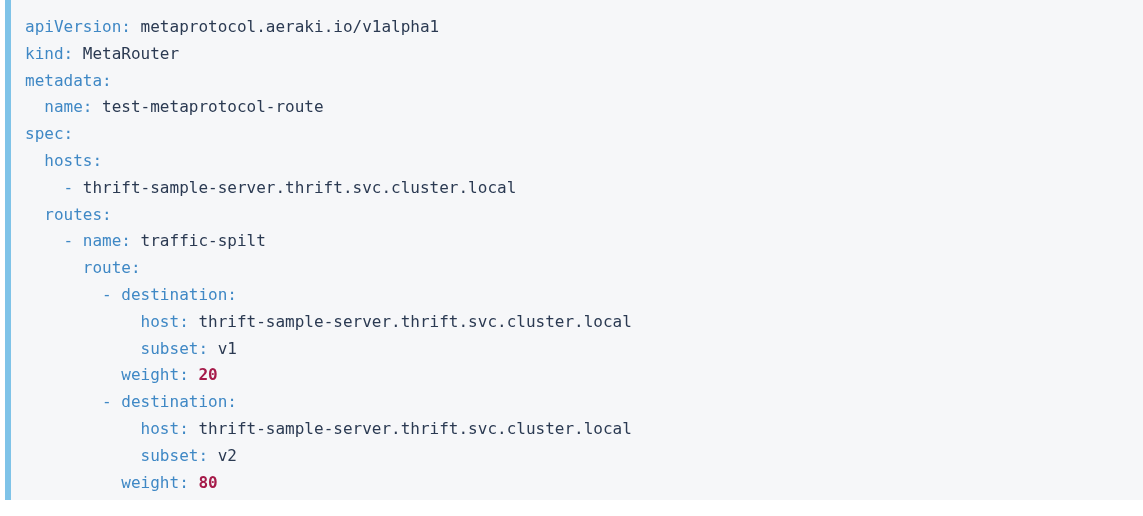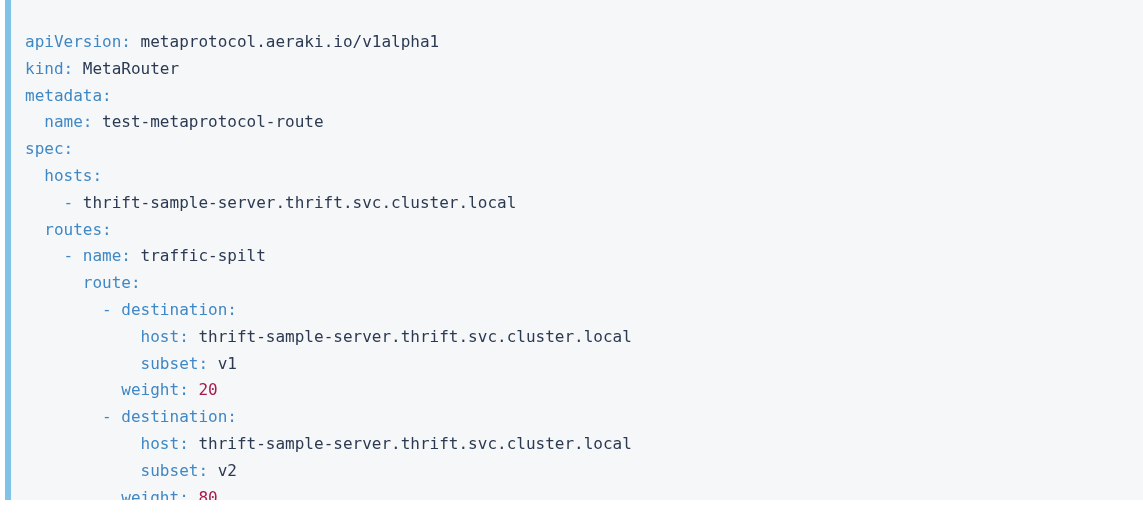--- a/index.html
+++ b/index.html
@@ -20,37 +20,37 @@
     top: 0px;
     width: 1138px;
     height: 500px;
     background: #f6f7f9;
     border-left: 6px solid #7fc3e8;
     box-sizing: border-box;
     overflow: hidden;
   }
 
   .code-lines {
-    padding: 29px 0 0 14px;
+    padding: 14px 0 0 14px;
     margin: 0;
   }
 
   .line {
     height: 26.8px;
     line-height: 26.8px;
     font-size: 16px;
     white-space: pre;
     letter-spacing: 0px;
     font-family: "DejaVu Sans Mono", "Liberation Mono", monospace;
   }
 
   .k    { color: #3f88c5; }   
   .dash { color: #3f88c5; }   
   .v    { color: #2b3a52; }   
-  .num  { color: #a61b4a; }   
+  .num  { color: #a61b4a; font-weight: bold; }   
   .ind  { color: transparent; }
 </style>
 </head>
 <body>
 
 <div class="code-block">
   <pre class="code-lines" id="code-lines"><div class="line"><span class="k">apiVersion:</span><span class="v"> metaprotocol.aeraki.io/v1alpha1</span></div><div class="line"><span class="k">kind:</span><span class="v"> MetaRouter</span></div><div class="line"><span class="k">metadata:</span></div><div class="line"><span class="ind">  </span><span class="k">name:</span><span class="v"> test-metaprotocol-route</span></div><div class="line"><span class="k">spec:</span></div><div class="line"><span class="ind">  </span><span class="k">hosts:</span></div><div class="line"><span class="ind">    </span><span class="dash">- </span><span class="v">thrift-sample-server.thrift.svc.cluster.local</span></div><div class="line"><span class="ind">  </span><span class="k">routes:</span></div><div class="line"><span class="ind">    </span><span class="dash">- </span><span class="k">name:</span><span class="v"> traffic-spilt</span></div><div class="line"><span class="ind">      </span><span class="k">route:</span></div><div class="line"><span class="ind">        </span><span class="dash">- </span><span class="k">destination:</span></div><div class="line"><span class="ind">            </span><span class="k">host:</span><span class="v"> thrift-sample-server.thrift.svc.cluster.local</span></div><div class="line"><span class="ind">            </span><span class="k">subset:</span><span class="v"> v1</span></div><div class="line"><span class="ind">          </span><span class="k">weight:</span><span class="num"> 20</span></div><div class="line"><span class="ind">        </span><span class="dash">- </span><span class="k">destination:</span></div><div class="line"><span class="ind">            </span><span class="k">host:</span><span class="v"> thrift-sample-server.thrift.svc.cluster.local</span></div><div class="line"><span class="ind">            </span><span class="k">subset:</span><span class="v"> v2</span></div><div class="line"><span class="ind">          </span><span class="k">weight:</span><span class="num"> 80</span></div></pre>
 </div>
 
 </body></html>

